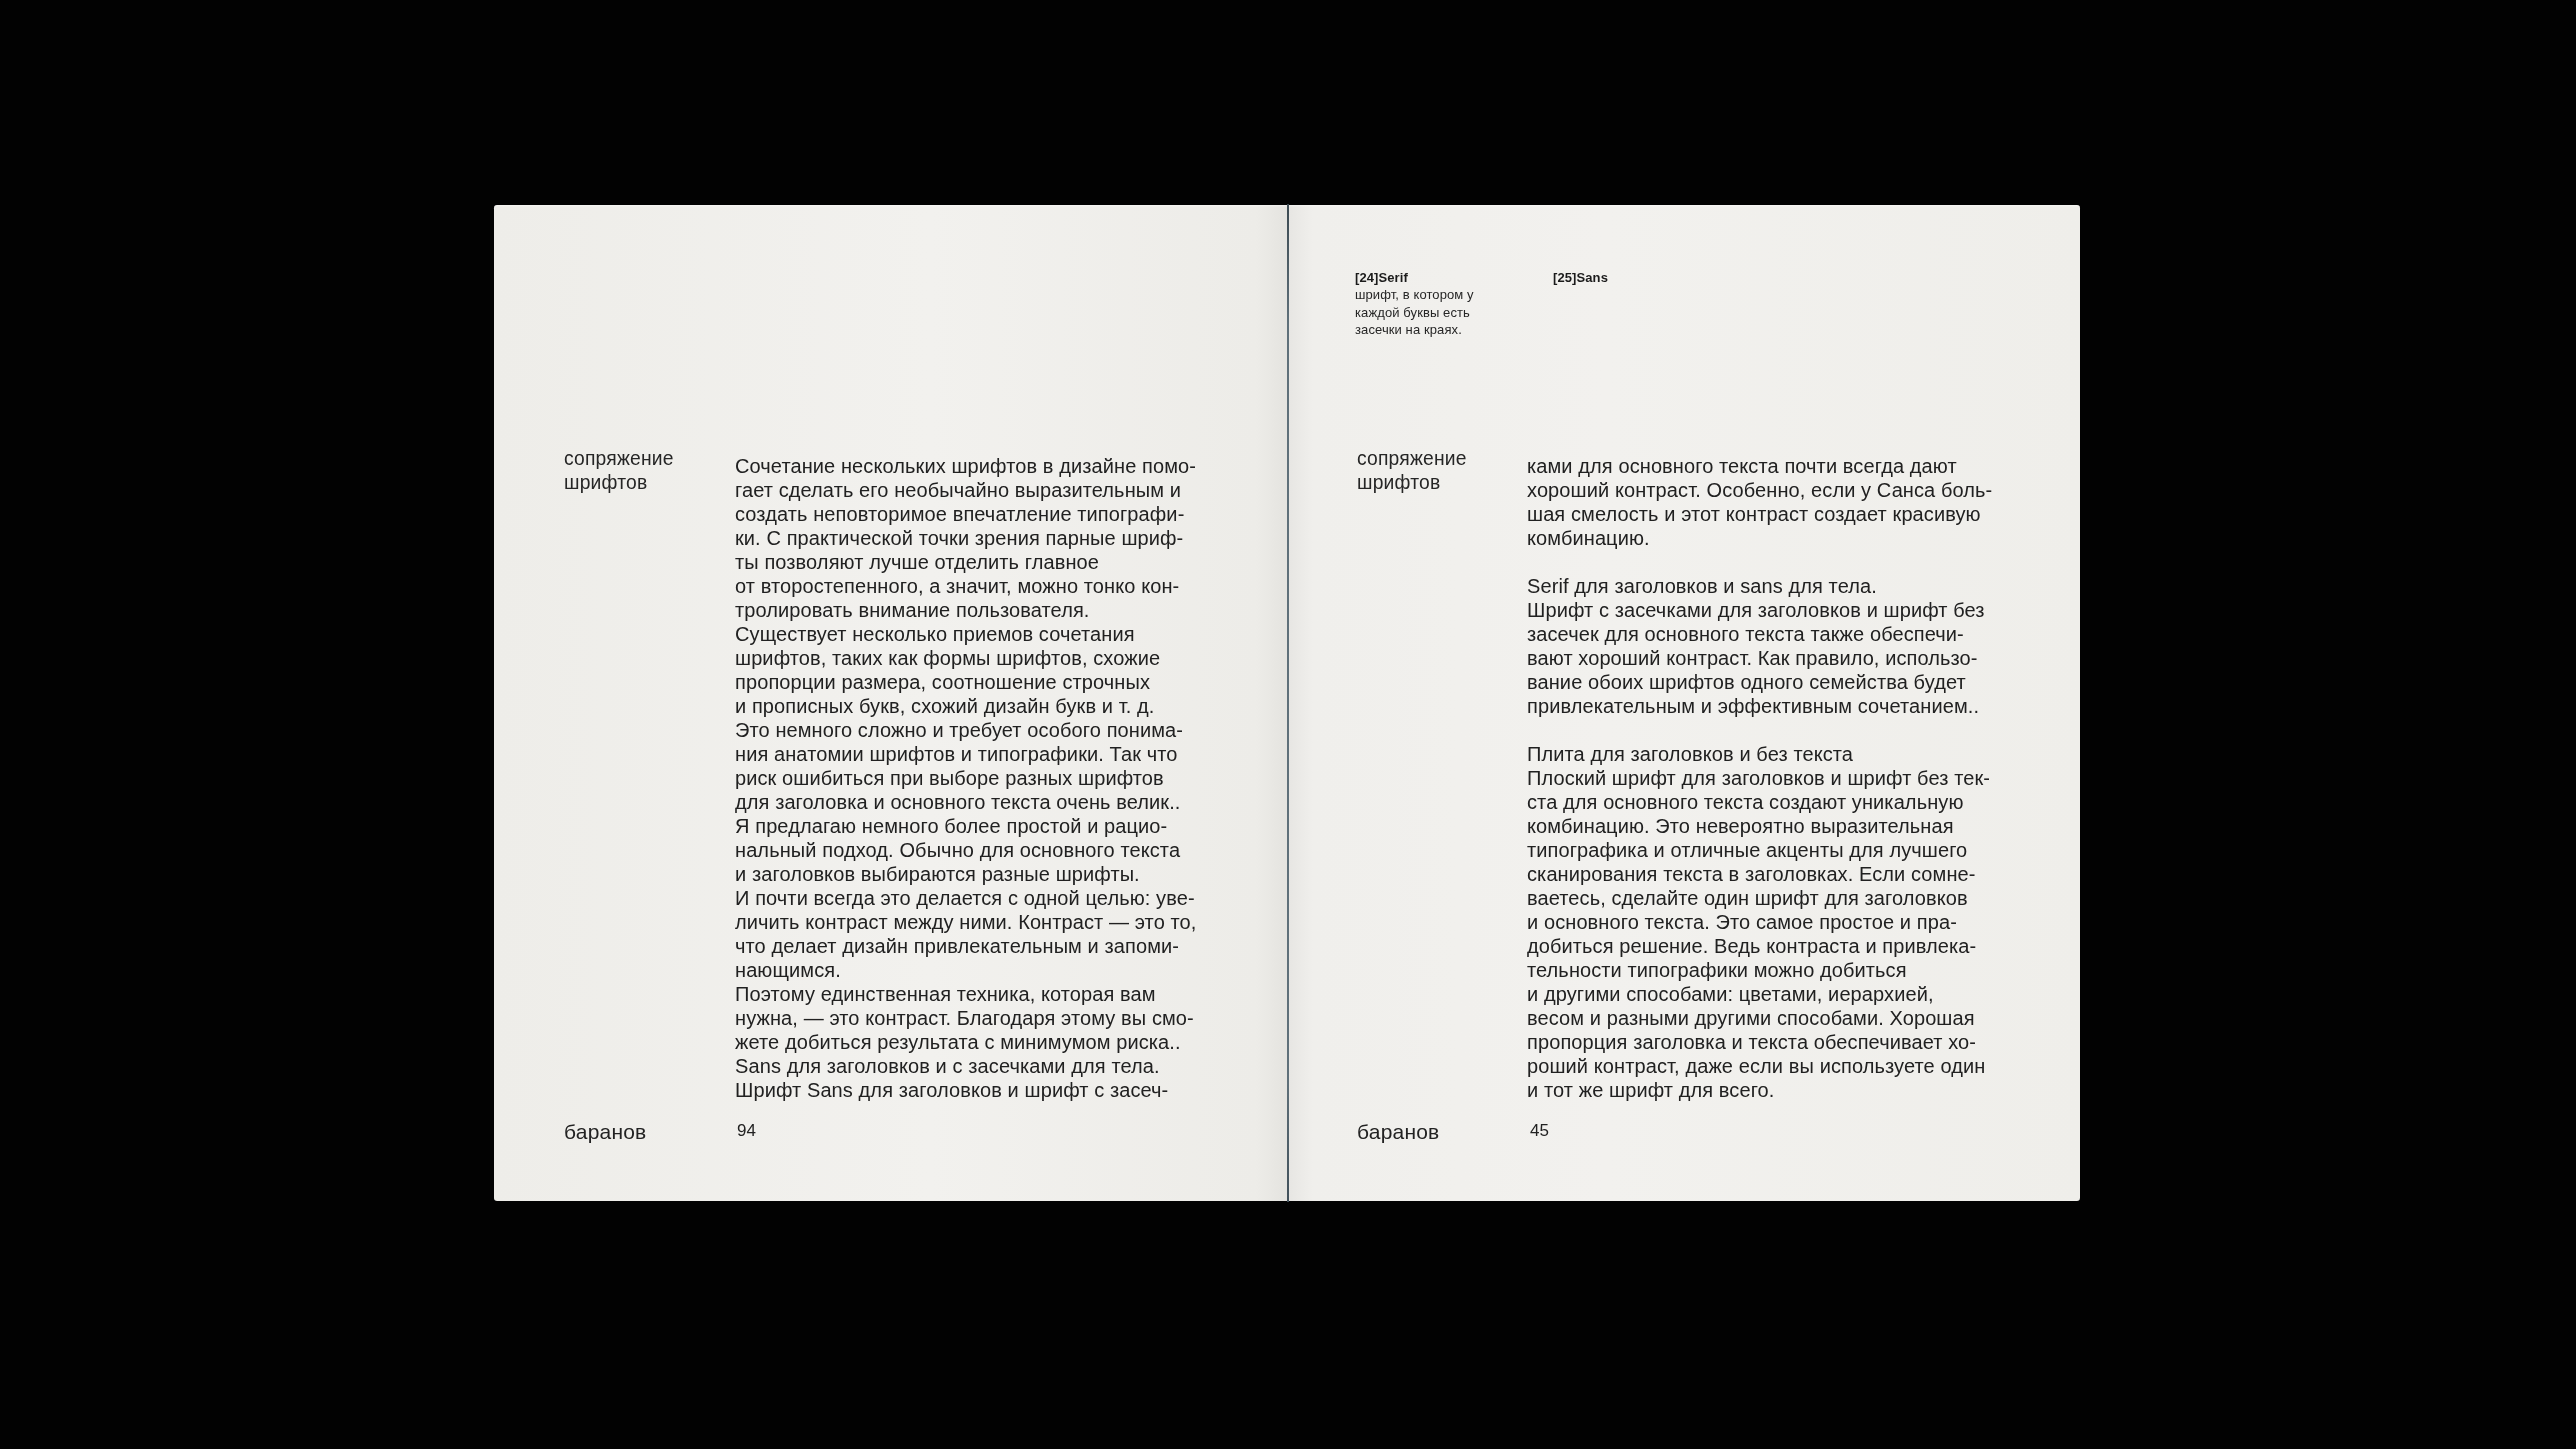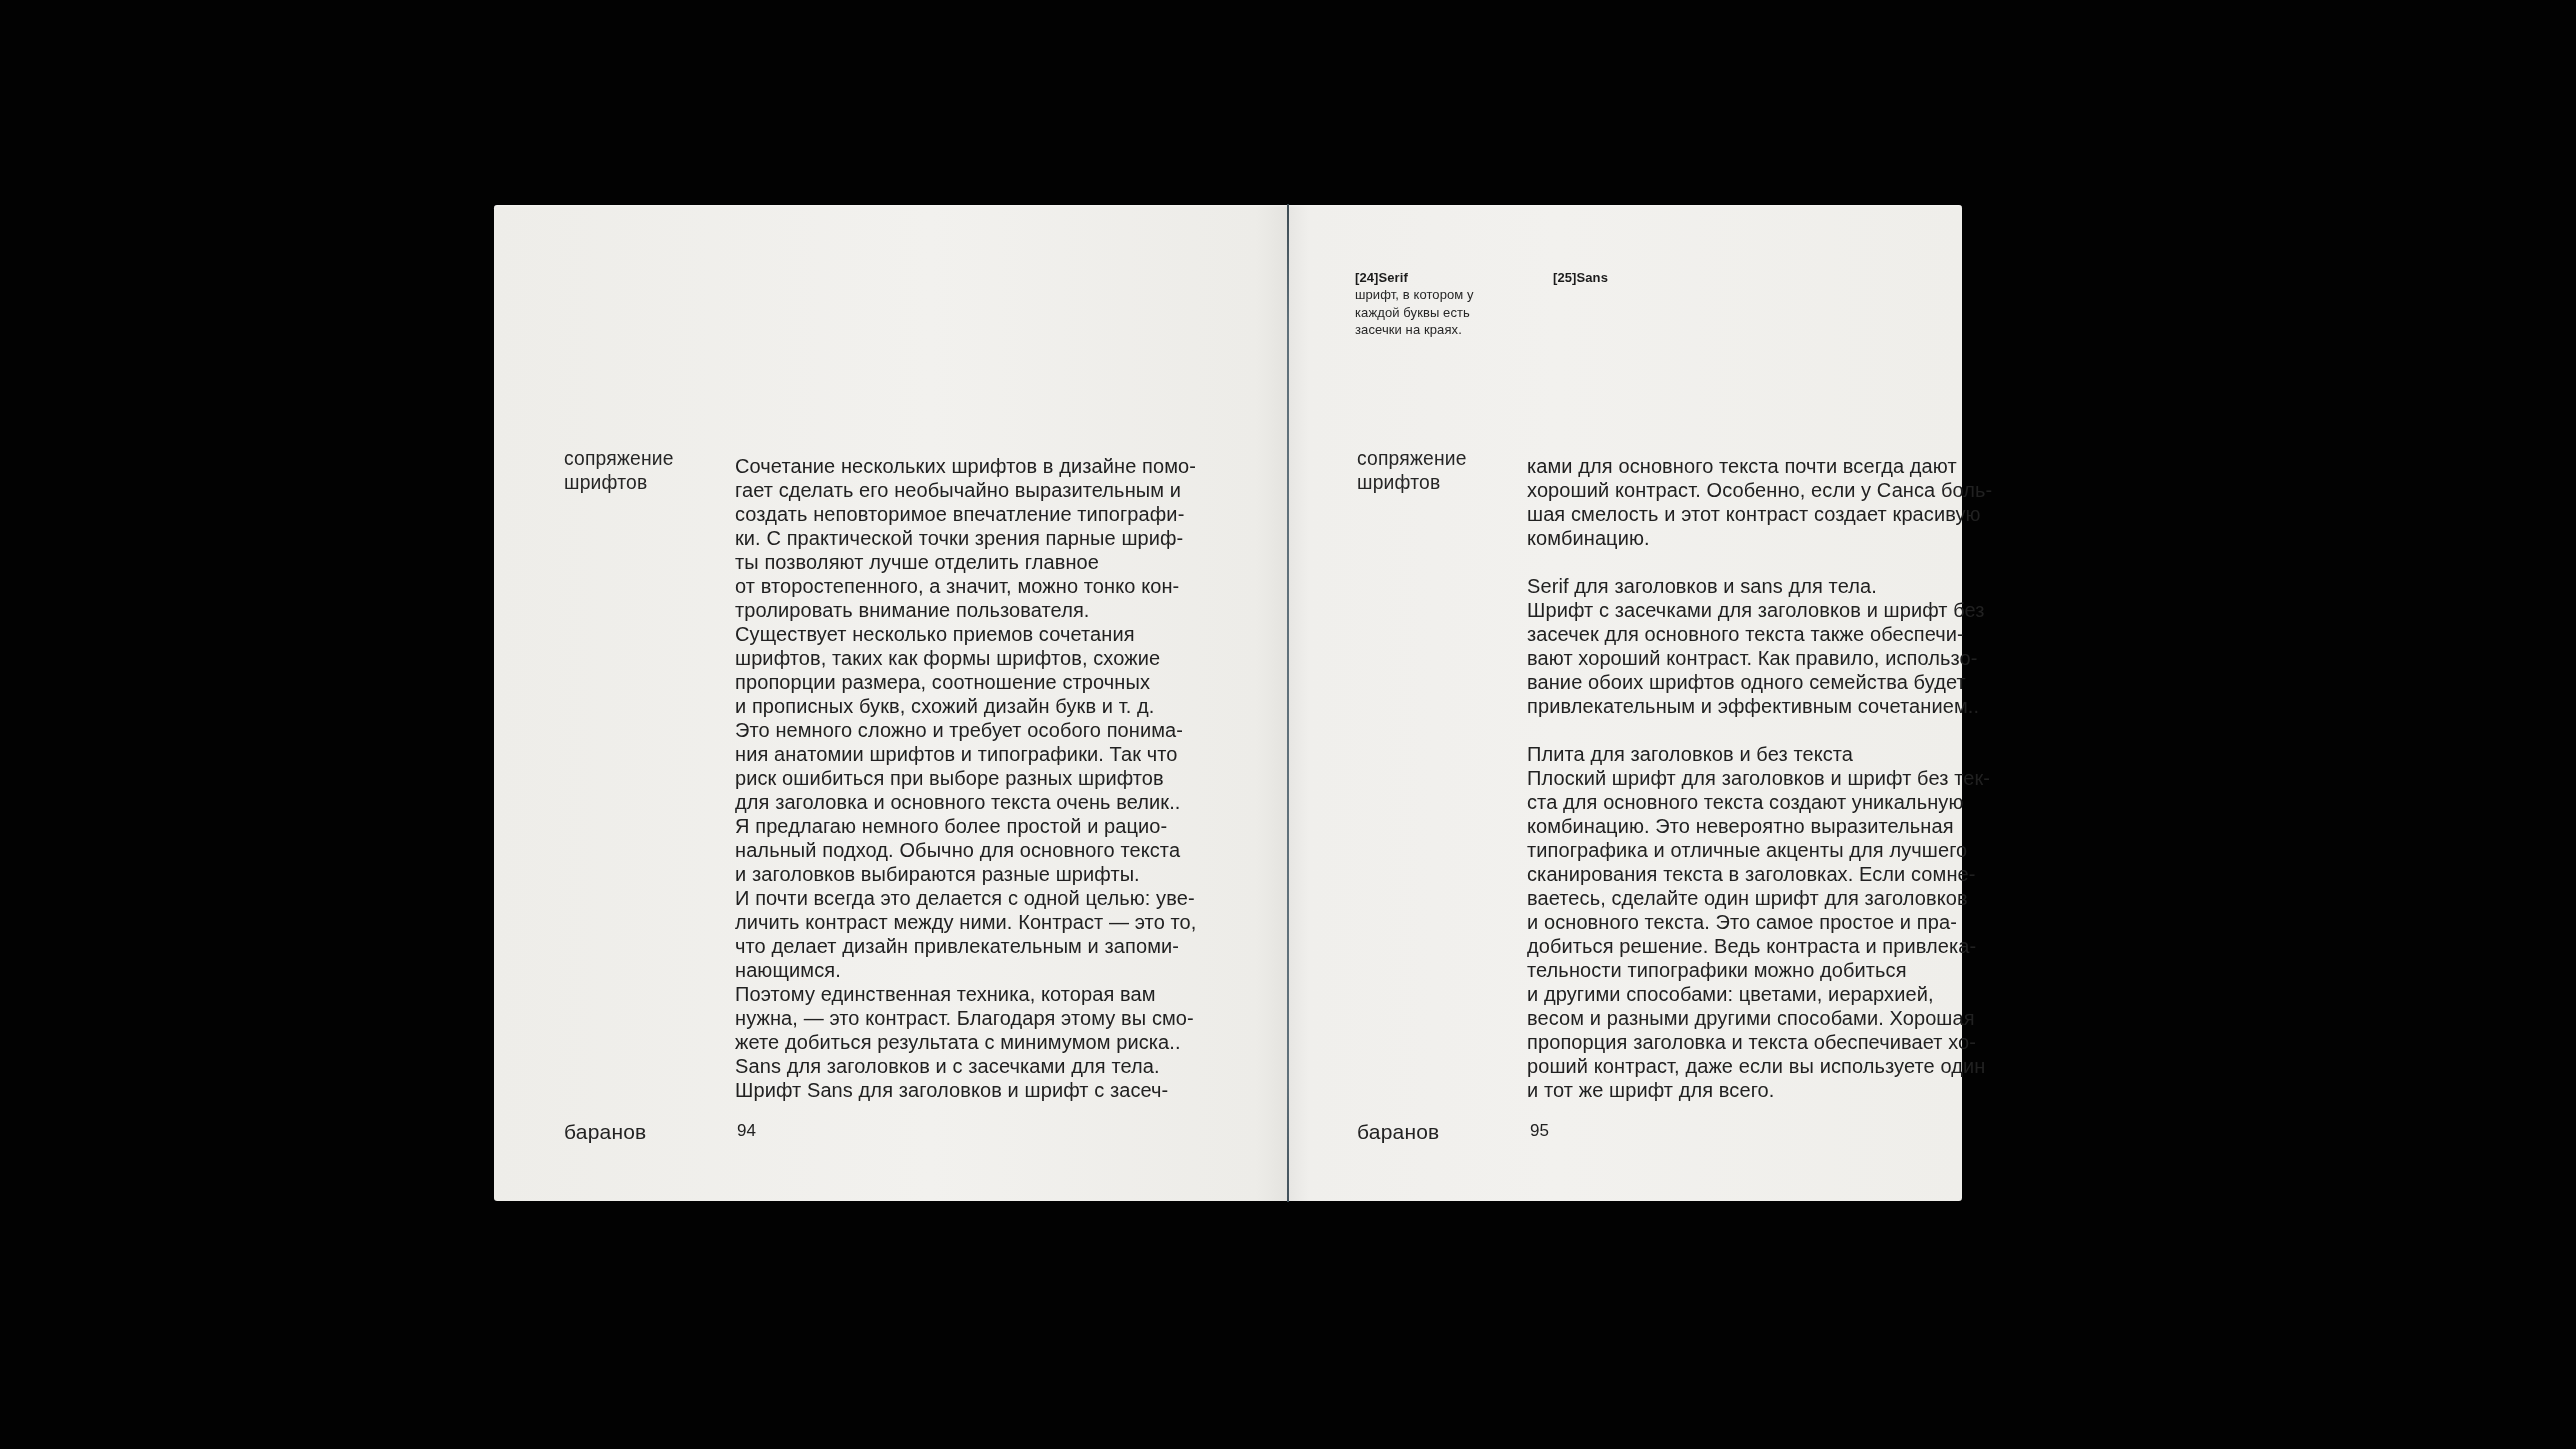--- a/index.html
+++ b/index.html
@@ -30,21 +30,21 @@
   }
   .page-left {
     left: 0;
     width: 794px;
     background: linear-gradient(90deg, #eeede9 0%, #f2f1ee 55%, #edece8 96%, #e4e3df 100%);
     border-radius: 3.2px 0 0 3.2px;
     box-shadow: inset 0 1.6px 0 rgba(255,255,255,0.35);
   }
   .page-right {
     left: 795px;
-    width: 673px;
+    width: 791px;
     background: linear-gradient(90deg, #e7e6e3 0%, #f0efec 3%, #f2f1ee 40%, #efeeea 100%);
     border-radius: 0 3.2px 3.2px 0;
     box-shadow: inset 0 1.6px 0 rgba(255,255,255,0.35);
   }
   .gutter {
     position: absolute;
     left: 793px;
     top: -0.8px;
     width: 2.4px;
     height: calc(100% + 1.6px);
@@ -185,19 +185,19 @@
           <div class="line">и основного текста. Это самое простое и пра-</div>
           <div class="line">добиться решение. Ведь контраста и привлека-</div>
           <div class="line">тельности типографики можно добиться</div>
           <div class="line">и другими способами: цветами, иерархией,</div>
           <div class="line">весом и разными другими способами. Хорошая</div>
           <div class="line">пропорция заголовка и текста обеспечивает хо-</div>
           <div class="line">роший контраст, даже если вы используете один</div>
           <div class="line">и тот же шрифт для всего.</div>
         </div>
       <div class="footer-author">баранов</div>
-      <div class="footer-number">95</div>
+      <div class="footer-number">45</div>
     </div>
 
     <div class="gutter"></div>
   </div>
 </div>
 
 
 </body></html>

